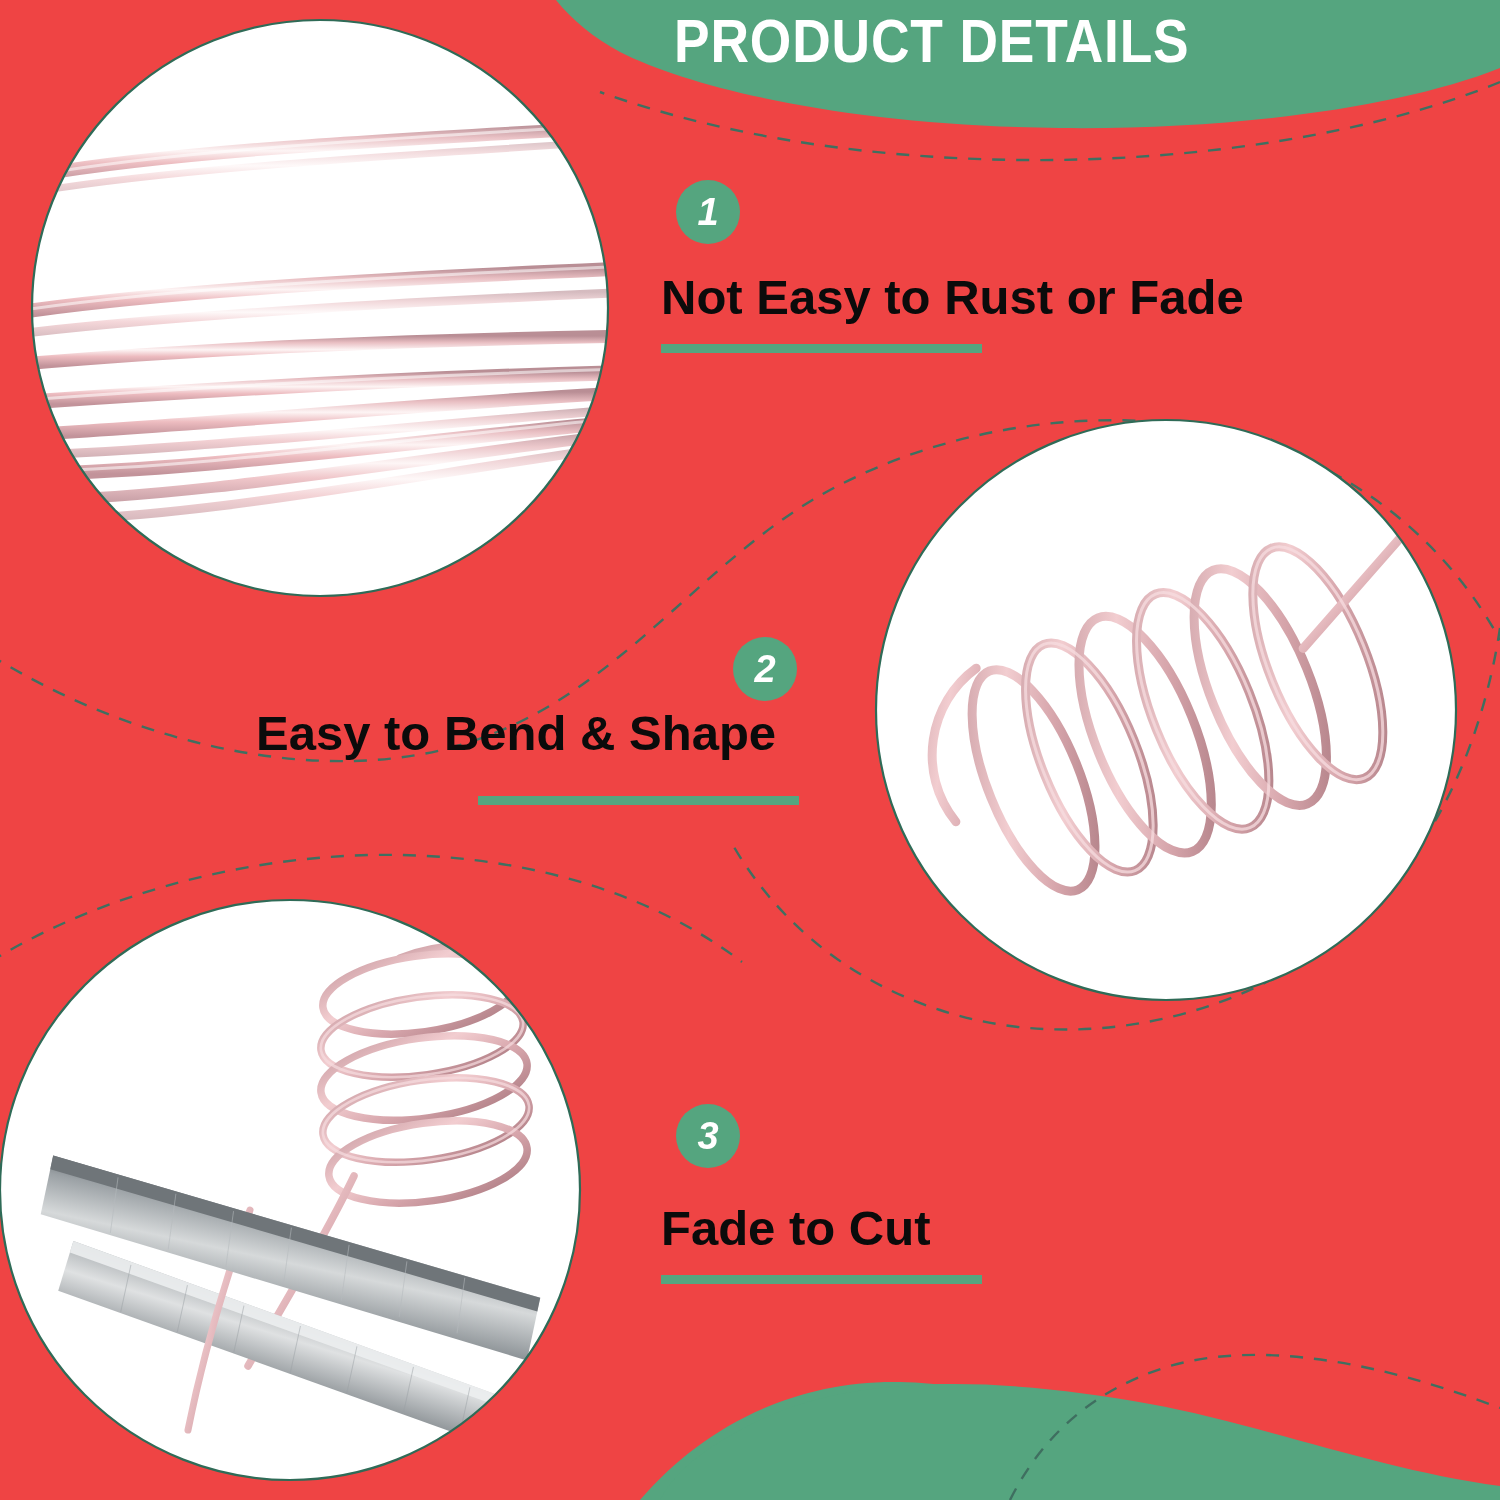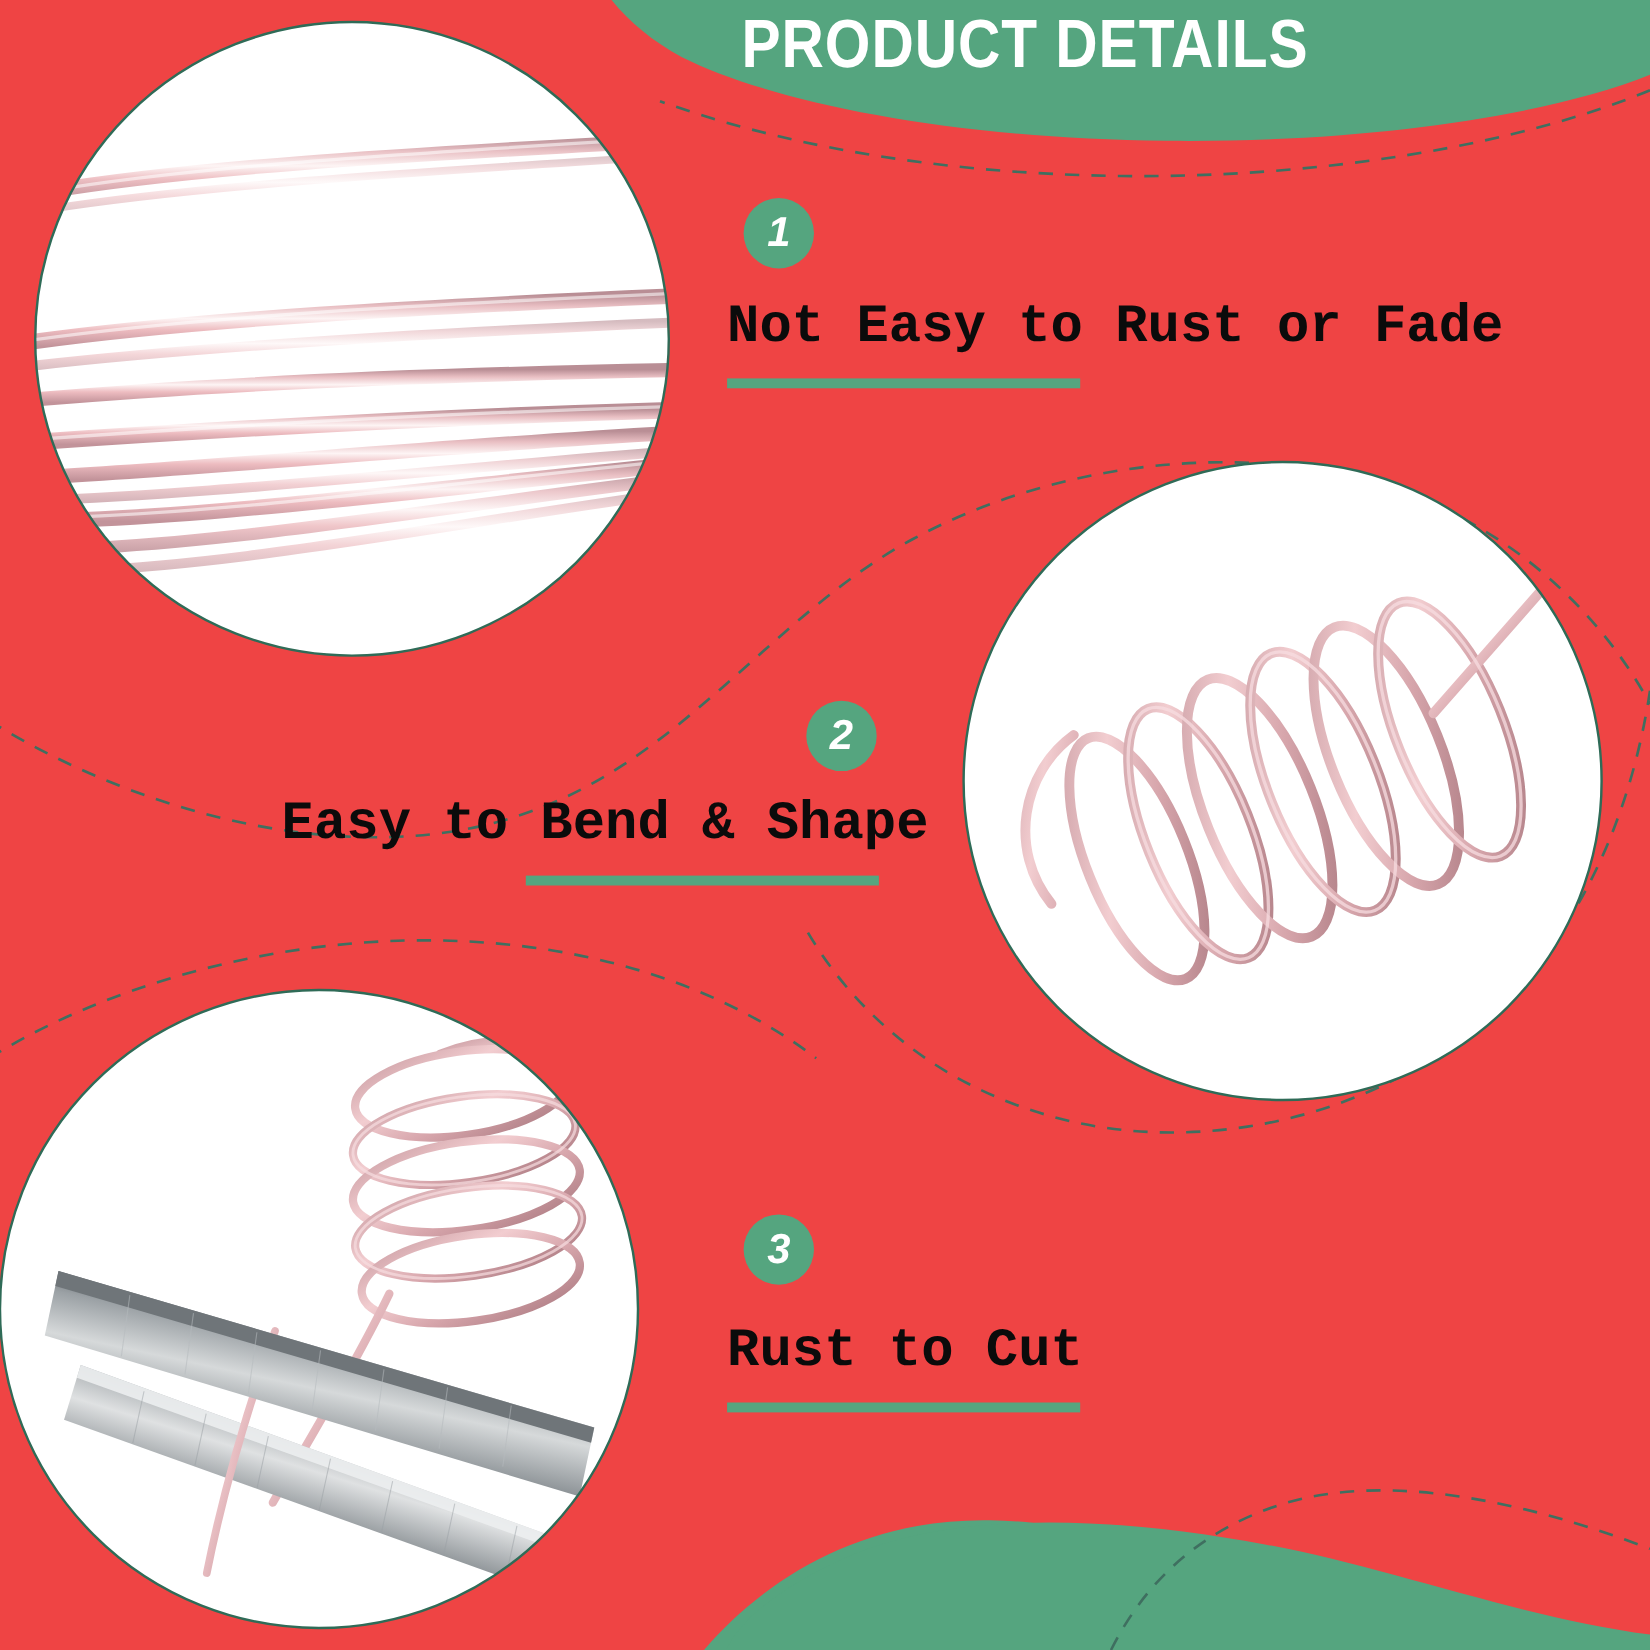--- a/index.html
+++ b/index.html
@@ -68,24 +68,23 @@
 
   
   .feature-heading {
     position: absolute;
     color: #0b0b0b;
     font-size: 49px;
     font-weight: bold;
     line-height: 1.05;
     white-space: nowrap;
     z-index: 6;
-    font-family: Liberation Mono, monospace;
   }
   #heading-1 { left: 661px; top: 272px; }
-  #heading-2 { left: 256px; top: 724px; }
+  #heading-2 { left: 256px; top: 708px; }
   #heading-3 { left: 661px; top: 1203px; }
 
   
   .rule {
     position: absolute;
     height: 9px;
     background: #55a57f;
     z-index: 6;
   }
   #rule-1 { left: 661px; top: 344px; width: 321px; }
@@ -267,16 +266,16 @@
 
   <div class="badge" id="badge-1">1</div>
   <div class="feature-heading" id="heading-1">Not Easy to Rust or Fade</div>
   <div class="rule" id="rule-1"></div>
 
   <div class="badge" id="badge-2">2</div>
   <div class="feature-heading" id="heading-2">Easy to Bend &amp; Shape</div>
   <div class="rule" id="rule-2"></div>
 
   <div class="badge" id="badge-3">3</div>
-  <div class="feature-heading" id="heading-3">Rust to Cut</div>
+  <div class="feature-heading" id="heading-3">Fade to Cut</div>
   <div class="rule" id="rule-3"></div>
 
 </div>
 
 </body></html>

